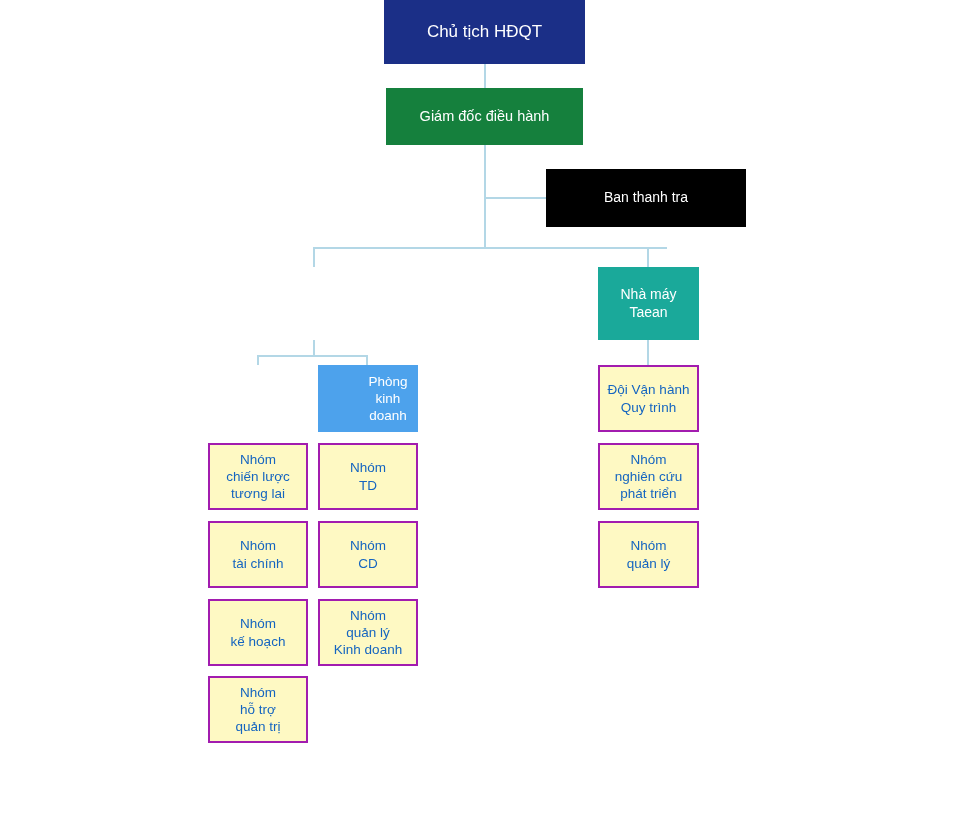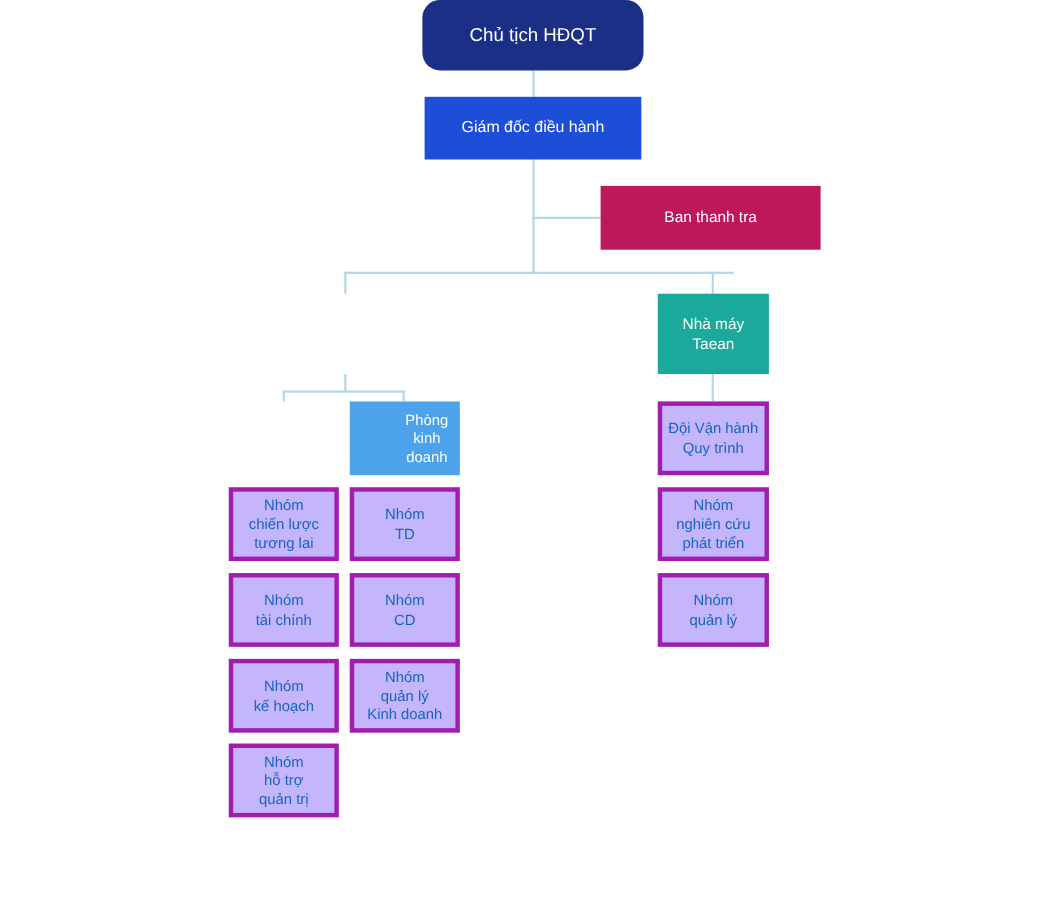--- a/index.html
+++ b/index.html
@@ -1,25 +1,25 @@
 <!DOCTYPE html>
 <html><head>
 <meta charset="utf-8">
 <style>
   html,body{margin:0;padding:0;background:#ffffff;}
   body{width:955px;height:827px;position:relative;font-family:"Liberation Sans",sans-serif;-webkit-font-smoothing:antialiased;}
   #chart{position:absolute;left:0;top:0;width:955px;height:827px;overflow:hidden;}
   .node{position:absolute;box-sizing:border-box;display:flex;align-items:center;justify-content:center;text-align:center;line-height:1.28;}
   .node span{display:block;white-space:pre-line;}
-  .lvl-chair{background:#1b2f87;color:#ffffff;font-size:17px;border-radius:16px;}
-  .lvl-ceo{background:#1d4ed8;color:#ffffff;font-size:14.5px;}
-  .lvl-audit{background:#be185d;color:#ffffff;font-size:14px;}
+  .lvl-chair{background:#1b2f87;color:#ffffff;font-size:17px;}
+  .lvl-ceo{background:#15803d;color:#ffffff;font-size:14.5px;}
+  .lvl-audit{background:#000000;color:#ffffff;font-size:14px;}
   .lvl-unit{background:#1aa99a;color:#ffffff;font-size:14px;}
   .lvl-dept{background:#4da2ec;color:#ffffff;font-size:13.5px;}
-  .lvl-team{background:#c4b5fd;border:4px solid #a21caf;color:#1565c0;font-size:13.5px;}
+  .lvl-team{background:#fef9c3;border:2px solid #a21caf;color:#1565c0;font-size:13.5px;}
   .conn{position:absolute;background:#b3d7e6;}
 </style>
 </head>
 <body>
 
 <div id="chart">
 
   <div class="conn" style="left:484px;top:64px;width:2px;height:24px;"></div>
 
   <div class="conn" style="left:484px;top:145px;width:2px;height:104px;"></div>

